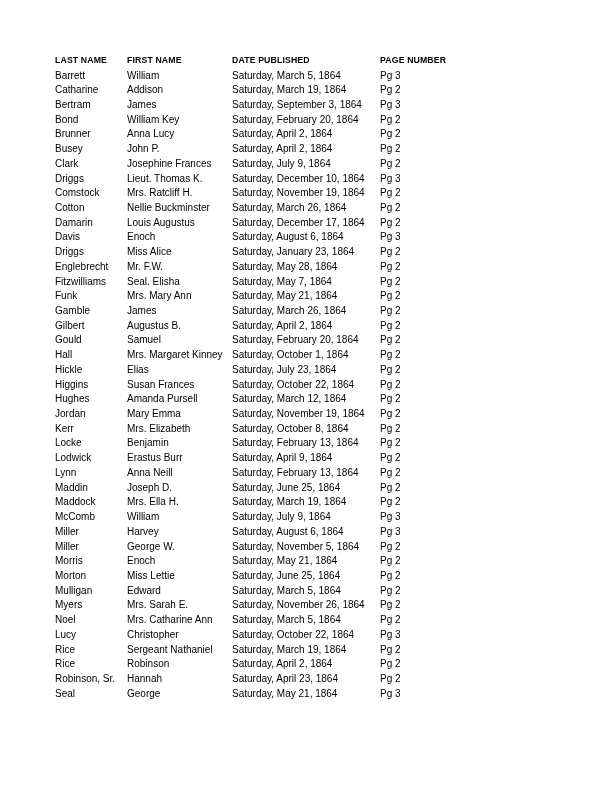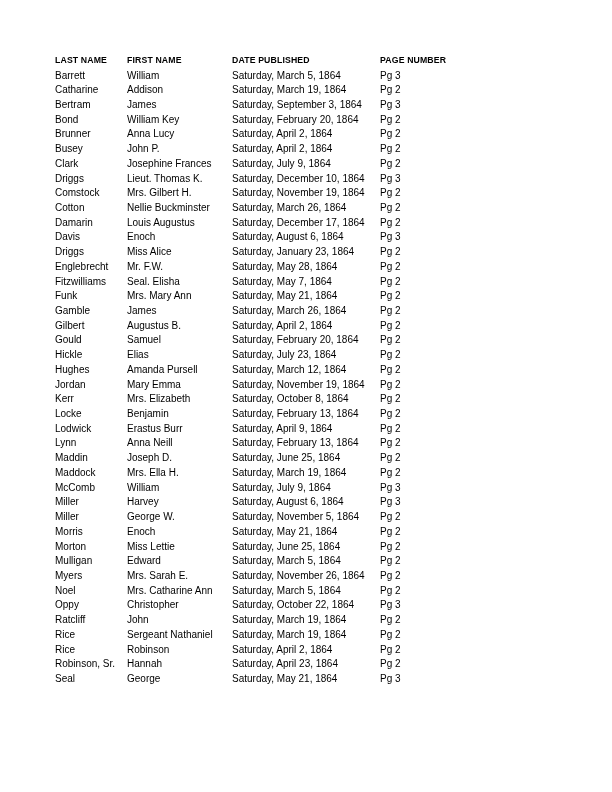--- a/index.html
+++ b/index.html
@@ -65,50 +65,51 @@
 
     <div id="rows-container">
         <div class="row"><span class="cell c-last">Barrett</span><span class="cell c-first">William</span><span class="cell c-date">Saturday, March 5, 1864</span><span class="cell c-page">Pg 3</span></div>
         <div class="row"><span class="cell c-last">Catharine</span><span class="cell c-first">Addison</span><span class="cell c-date">Saturday, March 19, 1864</span><span class="cell c-page">Pg 2</span></div>
         <div class="row"><span class="cell c-last">Bertram</span><span class="cell c-first">James</span><span class="cell c-date">Saturday, September 3, 1864</span><span class="cell c-page">Pg 3</span></div>
         <div class="row"><span class="cell c-last">Bond</span><span class="cell c-first">William Key</span><span class="cell c-date">Saturday, February 20, 1864</span><span class="cell c-page">Pg 2</span></div>
         <div class="row"><span class="cell c-last">Brunner</span><span class="cell c-first">Anna Lucy</span><span class="cell c-date">Saturday, April 2, 1864</span><span class="cell c-page">Pg 2</span></div>
         <div class="row"><span class="cell c-last">Busey</span><span class="cell c-first">John P.</span><span class="cell c-date">Saturday, April 2, 1864</span><span class="cell c-page">Pg 2</span></div>
         <div class="row"><span class="cell c-last">Clark</span><span class="cell c-first">Josephine Frances</span><span class="cell c-date">Saturday, July 9, 1864</span><span class="cell c-page">Pg 2</span></div>
         <div class="row"><span class="cell c-last">Driggs</span><span class="cell c-first">Lieut. Thomas K.</span><span class="cell c-date">Saturday, December 10, 1864</span><span class="cell c-page">Pg 3</span></div>
-        <div class="row"><span class="cell c-last">Comstock</span><span class="cell c-first">Mrs. Gilbert H.</span><span class="cell c-date">Saturday, November 19, 1864</span><span class="cell c-page">Pg 2</span></div>
+        <div class="row"><span class="cell c-last">Comstock</span><span class="cell c-first">Mrs. Ratcliff H.</span><span class="cell c-date">Saturday, November 19, 1864</span><span class="cell c-page">Pg 2</span></div>
         <div class="row"><span class="cell c-last">Cotton</span><span class="cell c-first">Nellie Buckminster</span><span class="cell c-date">Saturday, March 26, 1864</span><span class="cell c-page">Pg 2</span></div>
         <div class="row"><span class="cell c-last">Damarin</span><span class="cell c-first">Louis Augustus</span><span class="cell c-date">Saturday, December 17, 1864</span><span class="cell c-page">Pg 2</span></div>
         <div class="row"><span class="cell c-last">Davis</span><span class="cell c-first">Enoch</span><span class="cell c-date">Saturday, August 6, 1864</span><span class="cell c-page">Pg 3</span></div>
         <div class="row"><span class="cell c-last">Driggs</span><span class="cell c-first">Miss Alice</span><span class="cell c-date">Saturday, January 23, 1864</span><span class="cell c-page">Pg 2</span></div>
         <div class="row"><span class="cell c-last">Englebrecht</span><span class="cell c-first">Mr. F.W.</span><span class="cell c-date">Saturday, May 28, 1864</span><span class="cell c-page">Pg 2</span></div>
         <div class="row"><span class="cell c-last">Fitzwilliams</span><span class="cell c-first">Seal. Elisha</span><span class="cell c-date">Saturday, May 7, 1864</span><span class="cell c-page">Pg 2</span></div>
         <div class="row"><span class="cell c-last">Funk</span><span class="cell c-first">Mrs. Mary Ann</span><span class="cell c-date">Saturday, May 21, 1864</span><span class="cell c-page">Pg 2</span></div>
         <div class="row"><span class="cell c-last">Gamble</span><span class="cell c-first">James</span><span class="cell c-date">Saturday, March 26, 1864</span><span class="cell c-page">Pg 2</span></div>
         <div class="row"><span class="cell c-last">Gilbert</span><span class="cell c-first">Augustus B.</span><span class="cell c-date">Saturday, April 2, 1864</span><span class="cell c-page">Pg 2</span></div>
         <div class="row"><span class="cell c-last">Gould</span><span class="cell c-first">Samuel</span><span class="cell c-date">Saturday, February 20, 1864</span><span class="cell c-page">Pg 2</span></div>
+        <div class="row"><span class="cell c-last">Hall</span><span class="cell c-first">Mrs. Margaret Kinney</span><span class="cell c-date">Saturday, October 1, 1864</span><span class="cell c-page">Pg 2</span></div>
         <div class="row"><span class="cell c-last">Hickle</span><span class="cell c-first">Elias</span><span class="cell c-date">Saturday, July 23, 1864</span><span class="cell c-page">Pg 2</span></div>
+        <div class="row"><span class="cell c-last">Higgins</span><span class="cell c-first">Susan Frances</span><span class="cell c-date">Saturday, October 22, 1864</span><span class="cell c-page">Pg 2</span></div>
         <div class="row"><span class="cell c-last">Hughes</span><span class="cell c-first">Amanda Pursell</span><span class="cell c-date">Saturday, March 12, 1864</span><span class="cell c-page">Pg 2</span></div>
         <div class="row"><span class="cell c-last">Jordan</span><span class="cell c-first">Mary Emma</span><span class="cell c-date">Saturday, November 19, 1864</span><span class="cell c-page">Pg 2</span></div>
         <div class="row"><span class="cell c-last">Kerr</span><span class="cell c-first">Mrs. Elizabeth</span><span class="cell c-date">Saturday, October 8, 1864</span><span class="cell c-page">Pg 2</span></div>
         <div class="row"><span class="cell c-last">Locke</span><span class="cell c-first">Benjamin</span><span class="cell c-date">Saturday, February 13, 1864</span><span class="cell c-page">Pg 2</span></div>
         <div class="row"><span class="cell c-last">Lodwick</span><span class="cell c-first">Erastus Burr</span><span class="cell c-date">Saturday, April 9, 1864</span><span class="cell c-page">Pg 2</span></div>
         <div class="row"><span class="cell c-last">Lynn</span><span class="cell c-first">Anna Neill</span><span class="cell c-date">Saturday, February 13, 1864</span><span class="cell c-page">Pg 2</span></div>
         <div class="row"><span class="cell c-last">Maddin</span><span class="cell c-first">Joseph D.</span><span class="cell c-date">Saturday, June 25, 1864</span><span class="cell c-page">Pg 2</span></div>
         <div class="row"><span class="cell c-last">Maddock</span><span class="cell c-first">Mrs. Ella H.</span><span class="cell c-date">Saturday, March 19, 1864</span><span class="cell c-page">Pg 2</span></div>
         <div class="row"><span class="cell c-last">McComb</span><span class="cell c-first">William</span><span class="cell c-date">Saturday, July 9, 1864</span><span class="cell c-page">Pg 3</span></div>
         <div class="row"><span class="cell c-last">Miller</span><span class="cell c-first">Harvey</span><span class="cell c-date">Saturday, August 6, 1864</span><span class="cell c-page">Pg 3</span></div>
         <div class="row"><span class="cell c-last">Miller</span><span class="cell c-first">George W.</span><span class="cell c-date">Saturday, November 5, 1864</span><span class="cell c-page">Pg 2</span></div>
         <div class="row"><span class="cell c-last">Morris</span><span class="cell c-first">Enoch</span><span class="cell c-date">Saturday, May 21, 1864</span><span class="cell c-page">Pg 2</span></div>
         <div class="row"><span class="cell c-last">Morton</span><span class="cell c-first">Miss Lettie</span><span class="cell c-date">Saturday, June 25, 1864</span><span class="cell c-page">Pg 2</span></div>
         <div class="row"><span class="cell c-last">Mulligan</span><span class="cell c-first">Edward</span><span class="cell c-date">Saturday, March 5, 1864</span><span class="cell c-page">Pg 2</span></div>
         <div class="row"><span class="cell c-last">Myers</span><span class="cell c-first">Mrs. Sarah E.</span><span class="cell c-date">Saturday, November 26, 1864</span><span class="cell c-page">Pg 2</span></div>
         <div class="row"><span class="cell c-last">Noel</span><span class="cell c-first">Mrs. Catharine Ann</span><span class="cell c-date">Saturday, March 5, 1864</span><span class="cell c-page">Pg 2</span></div>
-        <div class="row"><span class="cell c-last">Oppy</span><span class="cell c-first">Christopher</span><span class="cell c-date">Saturday, October 22, 1864</span><span class="cell c-page">Pg 3</span></div>
-        <div class="row"><span class="cell c-last">Ratcliff</span><span class="cell c-first">John</span><span class="cell c-date">Saturday, March 19, 1864</span><span class="cell c-page">Pg 2</span></div>
+        <div class="row"><span class="cell c-last">Lucy</span><span class="cell c-first">Christopher</span><span class="cell c-date">Saturday, October 22, 1864</span><span class="cell c-page">Pg 3</span></div>
         <div class="row"><span class="cell c-last">Rice</span><span class="cell c-first">Sergeant Nathaniel</span><span class="cell c-date">Saturday, March 19, 1864</span><span class="cell c-page">Pg 2</span></div>
         <div class="row"><span class="cell c-last">Rice</span><span class="cell c-first">Robinson</span><span class="cell c-date">Saturday, April 2, 1864</span><span class="cell c-page">Pg 2</span></div>
         <div class="row"><span class="cell c-last">Robinson, Sr.</span><span class="cell c-first">Hannah</span><span class="cell c-date">Saturday, April 23, 1864</span><span class="cell c-page">Pg 2</span></div>
         <div class="row"><span class="cell c-last">Seal</span><span class="cell c-first">George</span><span class="cell c-date">Saturday, May 21, 1864</span><span class="cell c-page">Pg 3</span></div>
       </div>
 
   </div>
 </div>
 
 </body></html>

